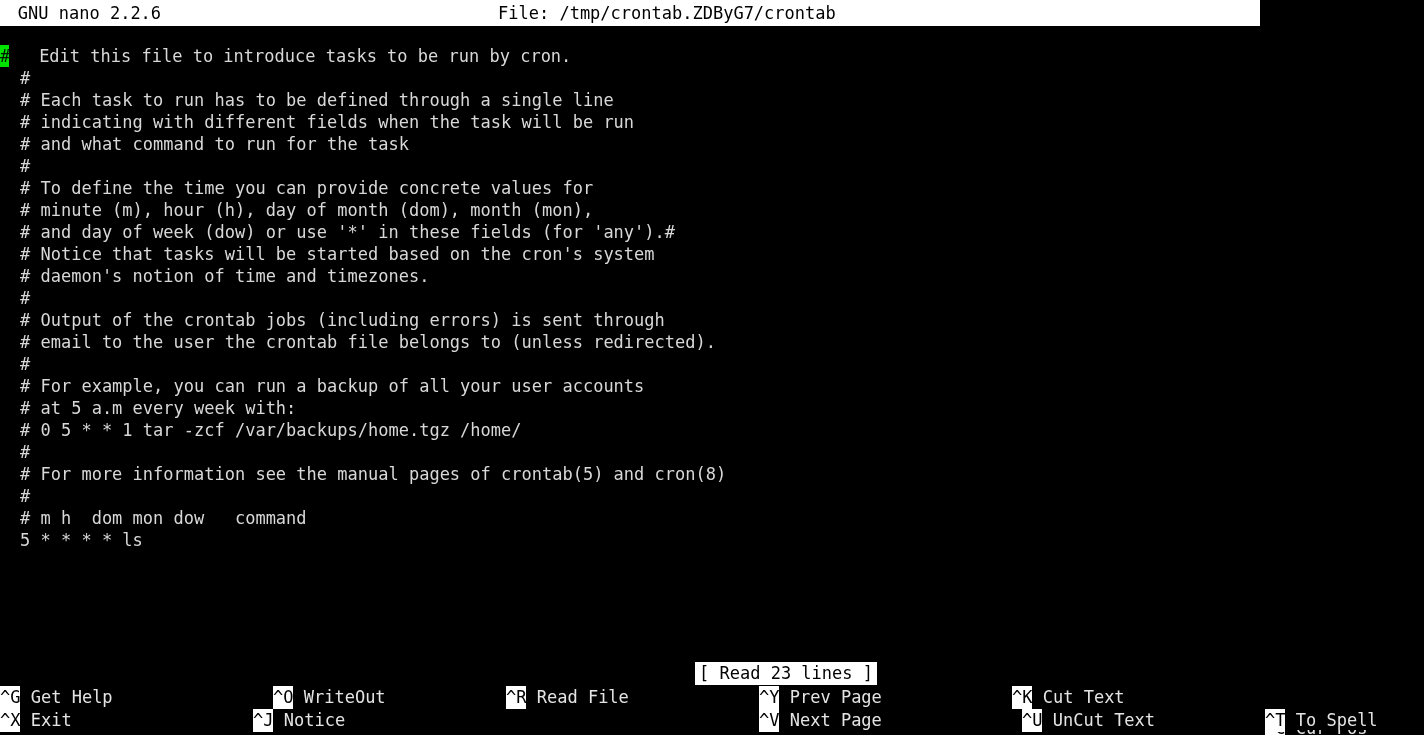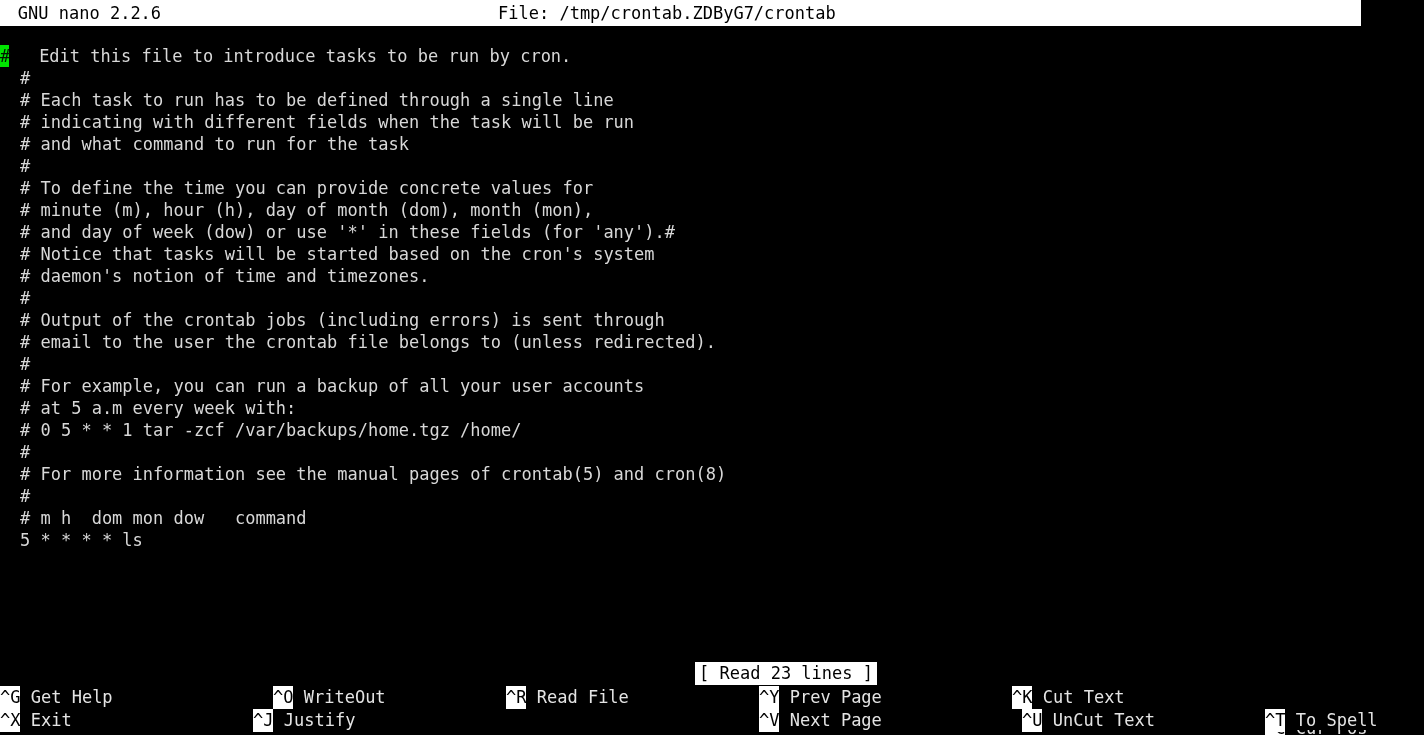--- a/index.html
+++ b/index.html
@@ -19,21 +19,21 @@
     line-height: 22px;
     overflow: hidden;
     -webkit-font-smoothing: none;
   }
 
   
   #titlebar {
     position: absolute;
     top: 0;
     left: 0;
-    width: 1361px;
+    width: 1260px;
     height: 26px;
     background: #ffffff;
     color: #000000;
     white-space: pre;
     font-size: 17px;
     line-height: 26px;
   }
   #titlebar .tb-app {
     position: absolute;
     left: 17.8px;
@@ -159,21 +159,21 @@
     <div class="frow" id="frow1">
         <div class="fitem" style="left: 0px;"><span class="fkey">^G</span><span class="flabel"> Get Help</span></div>
         <div class="fitem" style="left: 253px; padding-left: 20px;"><span class="fkey">^O</span><span class="flabel"> WriteOut</span></div>
         <div class="fitem" style="left: 506px;"><span class="fkey">^R</span><span class="flabel"> Read File</span></div>
         <div class="fitem" style="left: 759px; text-align: right;"><span class="fkey">^Y</span><span class="flabel"> Prev Page</span></div>
         <div class="fitem" style="left: 1012px;"><span class="fkey">^K</span><span class="flabel"> Cut Text</span></div>
         <div class="fitem" style="left: 1265px; margin-top: 31px;"><span class="fkey">^C</span><span class="flabel"> Cur Pos</span></div>
       </div>
     <div class="frow" id="frow2">
         <div class="fitem" style="left: 0px;"><span class="fkey">^X</span><span class="flabel"> Exit</span></div>
-        <div class="fitem" style="left: 253px;"><span class="fkey">^J</span><span class="flabel"> Justify</span></div>
+        <div class="fitem" style="left: 253px;"><span class="fkey">^J</span><span class="flabel"> Notice</span></div>
         <div class="fitem" style="left: 504px; margin-top: 28px;"><span class="fkey">^W</span><span class="flabel"> Where Is</span></div>
         <div class="fitem" style="left: 759px;"><span class="fkey">^V</span><span class="flabel"> Next Page</span></div>
         <div class="fitem" style="left: 1012px; padding-left: 10px;"><span class="fkey">^U</span><span class="flabel"> UnCut Text</span></div>
         <div class="fitem" style="left: 1265px;"><span class="fkey">^T</span><span class="flabel"> To Spell</span></div>
       </div>
   </div>
 
 </div>
 
 </body></html>

